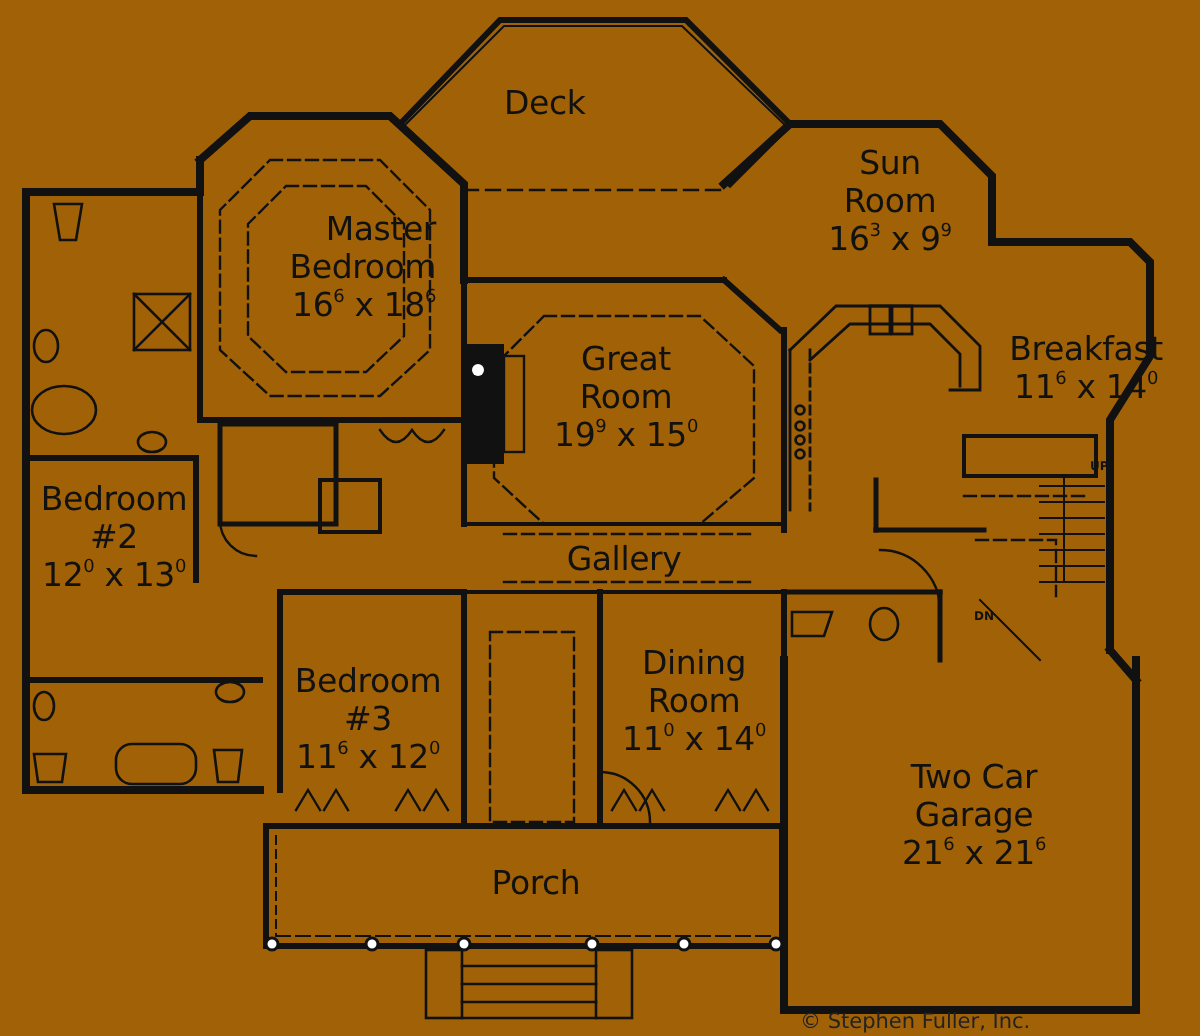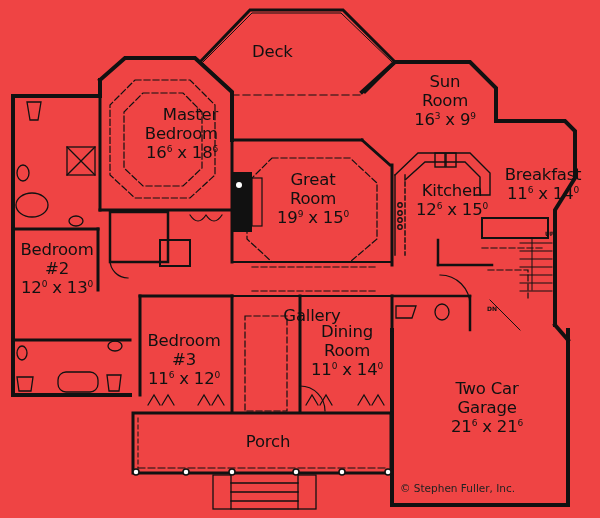--- a/index.html
+++ b/index.html
@@ -1,16 +1,16 @@
 <!DOCTYPE html>
 <html><head>
 <meta charset="utf-8">
 <style>
   html,body{margin:0;padding:0;background:#ffffff;}
-  #plan{position:relative;width:600px;height:518px;background:#ef4444;overflow:hidden;
+  #plan{position:relative;width:600px;height:518px;background:#a16207;overflow:hidden;
         font-family:"DejaVu Sans","Liberation Sans",sans-serif;color:#111;}
   #plan svg{position:absolute;left:0;top:0;}
   .lbl{position:absolute;text-align:center;line-height:19px;font-size:16.5px;letter-spacing:-0.2px;white-space:nowrap;color:#111;}
   .lbl span{display:block;}
   .lbl sup{font-size:9px;vertical-align:top;position:relative;top:-3px;}
   .copy{position:absolute;font-size:10.5px;color:#222;white-space:nowrap;}
   .up{position:absolute;font-size:6px;font-weight:bold;color:#111;}
 </style>
 </head>
 <body>
@@ -197,32 +197,28 @@
     <span>Breakfast</span>
     <span><b style="font-weight:normal">11</b><sup>6</sup> <b style="font-weight:normal">x</b> <b style="font-weight:normal">14</b><sup>0</sup></span>
   </div>
 
   <div class="lbl" style="left:263px;top:170px;width:100px;">
     <span>Great</span>
     <span>Room</span>
     <span><b style="font-weight:normal">19</b><sup>9</sup> <b style="font-weight:normal">x</b> <b style="font-weight:normal">15</b><sup>0</sup></span>
   </div>
 
-  <div class="lbl" style="left:412px;top:181px;width:80px;">
-    <span>Kitchen</span>
-    <span><b style="font-weight:normal">12</b><sup>6</sup> <b style="font-weight:normal">x</b> <b style="font-weight:normal">15</b><sup>0</sup></span>
-  </div>
 
   <div class="lbl" style="left:14px;top:240px;width:86px;">
     <span>Bedroom</span>
     <span>#2</span>
     <span><b style="font-weight:normal">12</b><sup>0</sup> <b style="font-weight:normal">x</b> <b style="font-weight:normal">13</b><sup>0</sup></span>
   </div>
 
-  <div class="lbl" style="left:272px;top:270px;width:80px;margin-top:36px;">
+  <div class="lbl" style="left:272px;top:270px;width:80px;">
     <span>Gallery</span>
   </div>
 
   <div class="lbl" style="left:138px;top:331px;width:92px;">
     <span>Bedroom</span>
     <span>#3</span>
     <span><b style="font-weight:normal">11</b><sup>6</sup> <b style="font-weight:normal">x</b> <b style="font-weight:normal">12</b><sup>0</sup></span>
   </div>
 
   <div class="lbl" style="left:302px;top:322px;width:90px;">
@@ -237,14 +233,14 @@
     <span><b style="font-weight:normal">21</b><sup>6</sup> <b style="font-weight:normal">x</b> <b style="font-weight:normal">21</b><sup>6</sup></span>
   </div>
 
   <div class="lbl" style="left:238px;top:432px;width:60px;">
     <span>Porch</span>
   </div>
 
   <div class="up" style="left:545px;top:230px;">UP</div>
   <div class="up" style="left:487px;top:305px;">DN</div>
 
-  <div class="copy" style="left:400px;top:482px;">© Stephen Fuller, Inc.</div>
+  <div class="copy" style="left:400px;top:505px;">© Stephen Fuller, Inc.</div>
 </div>
 
 </body></html>

